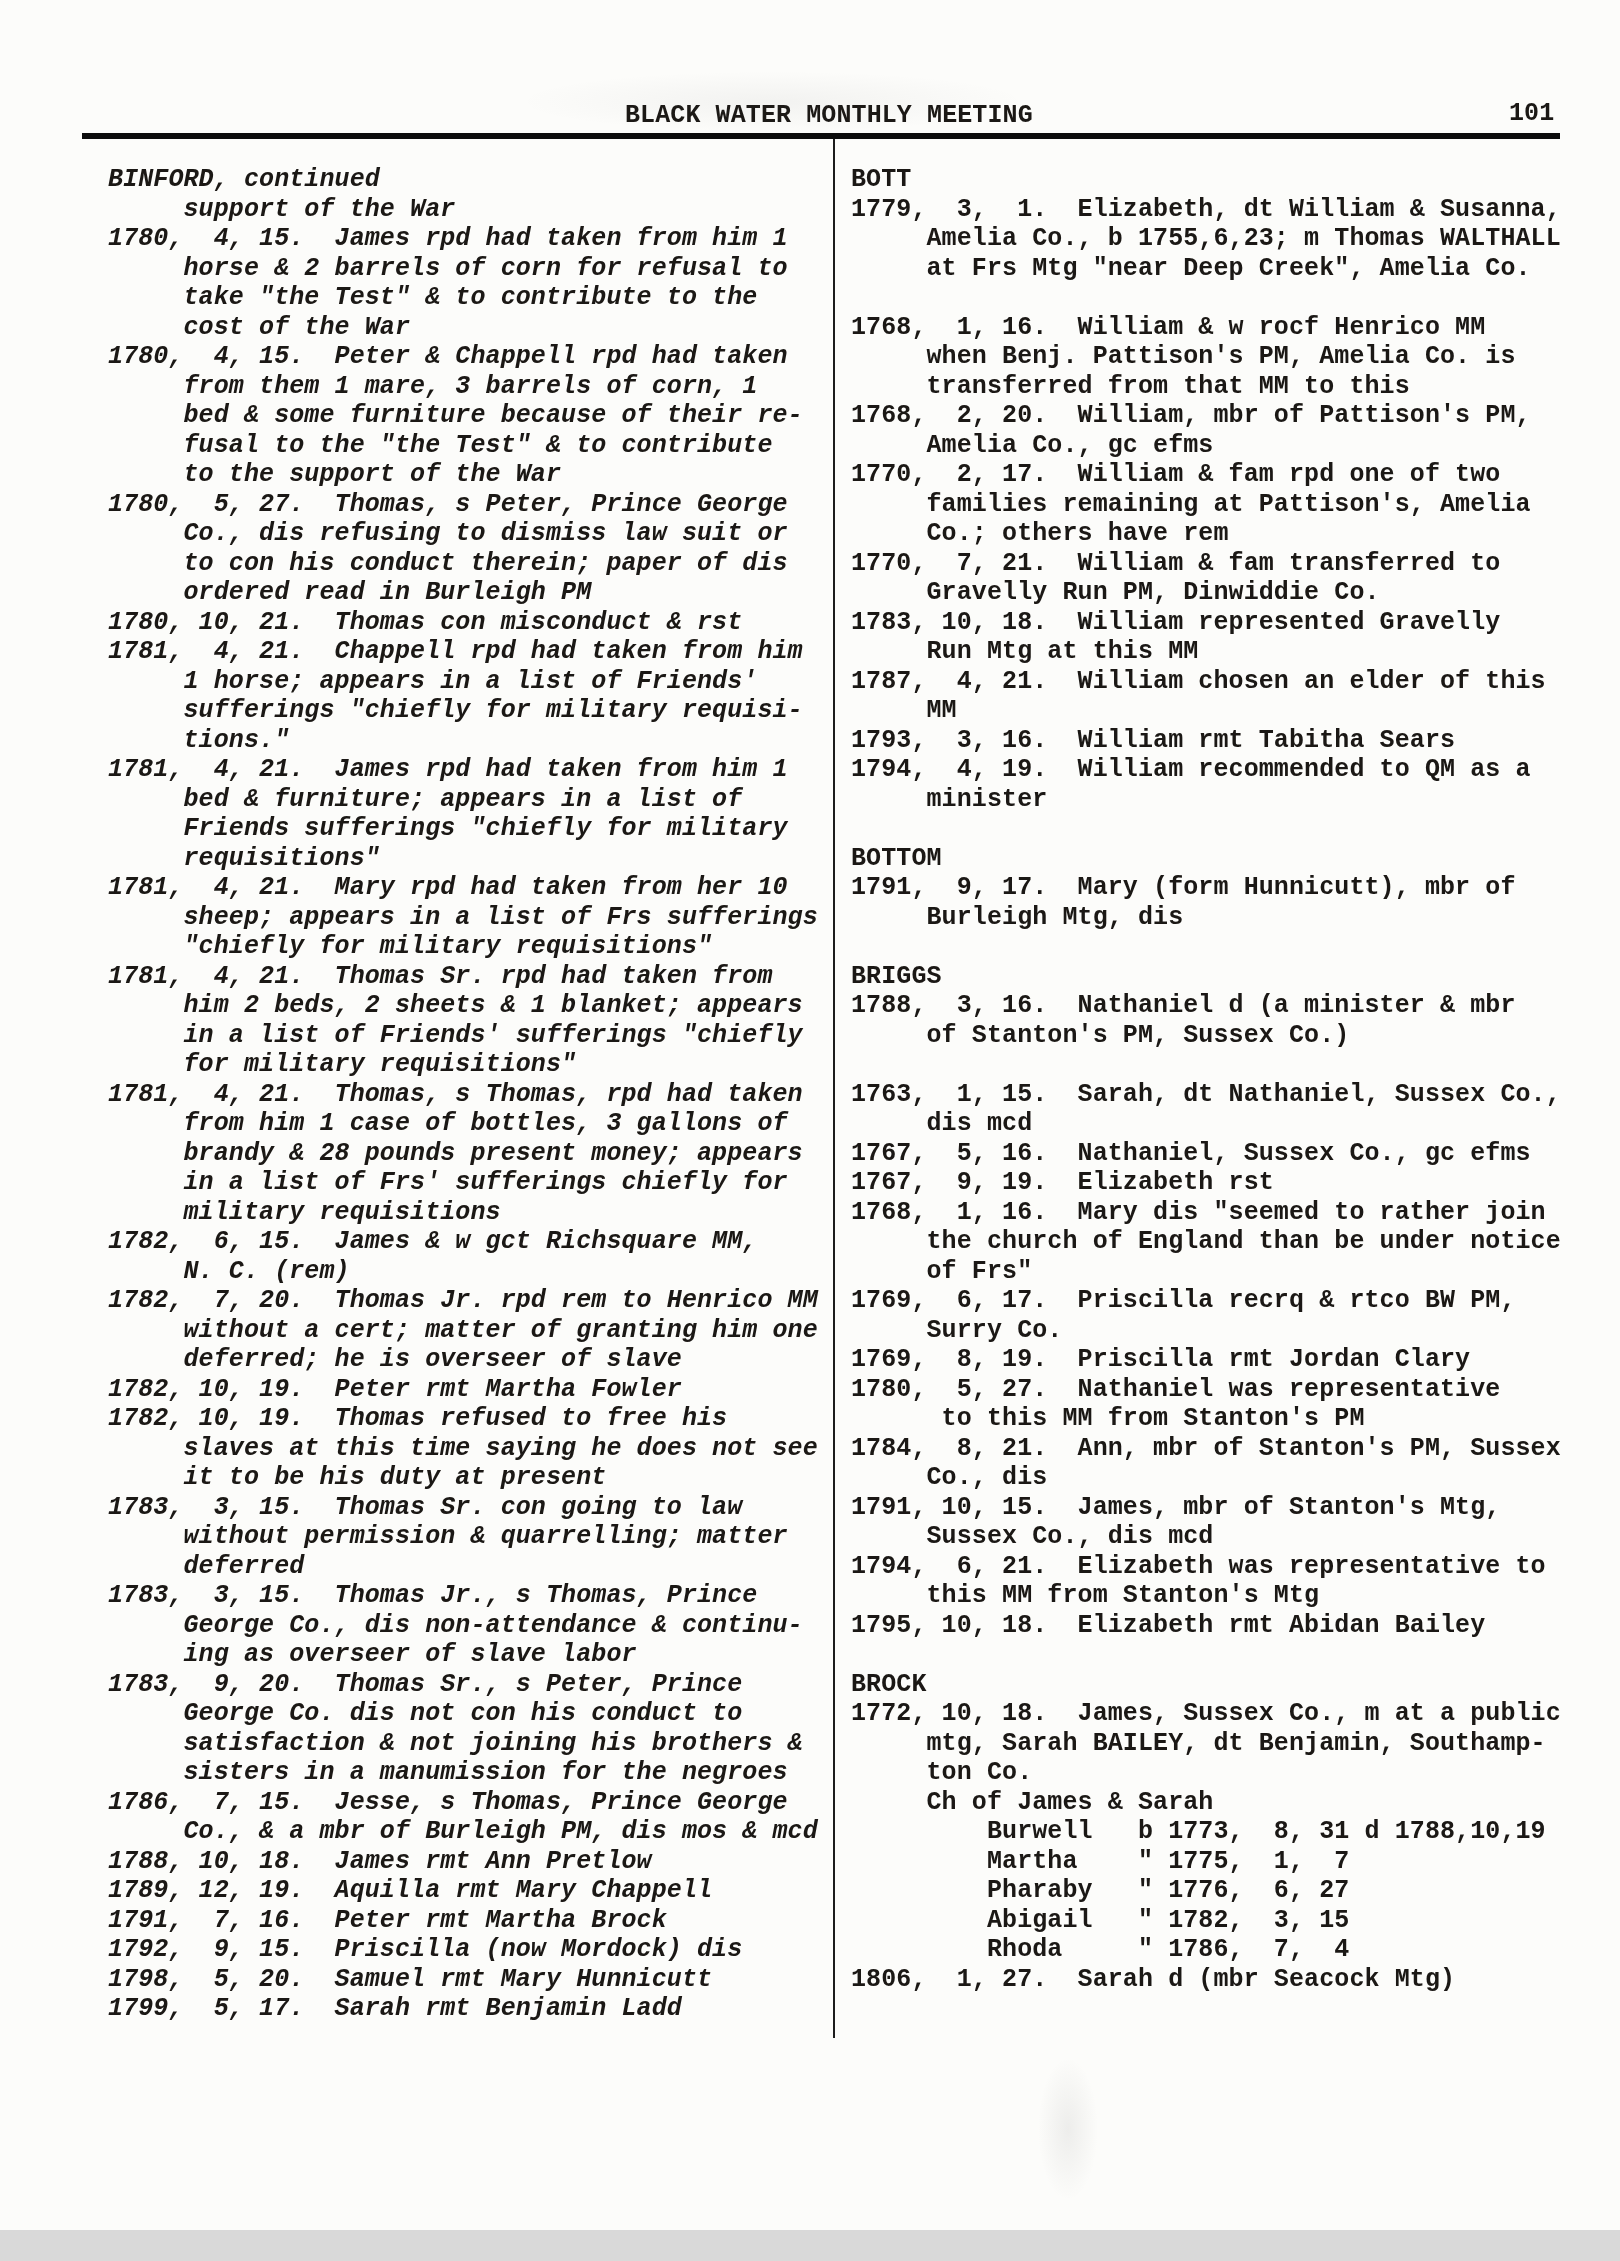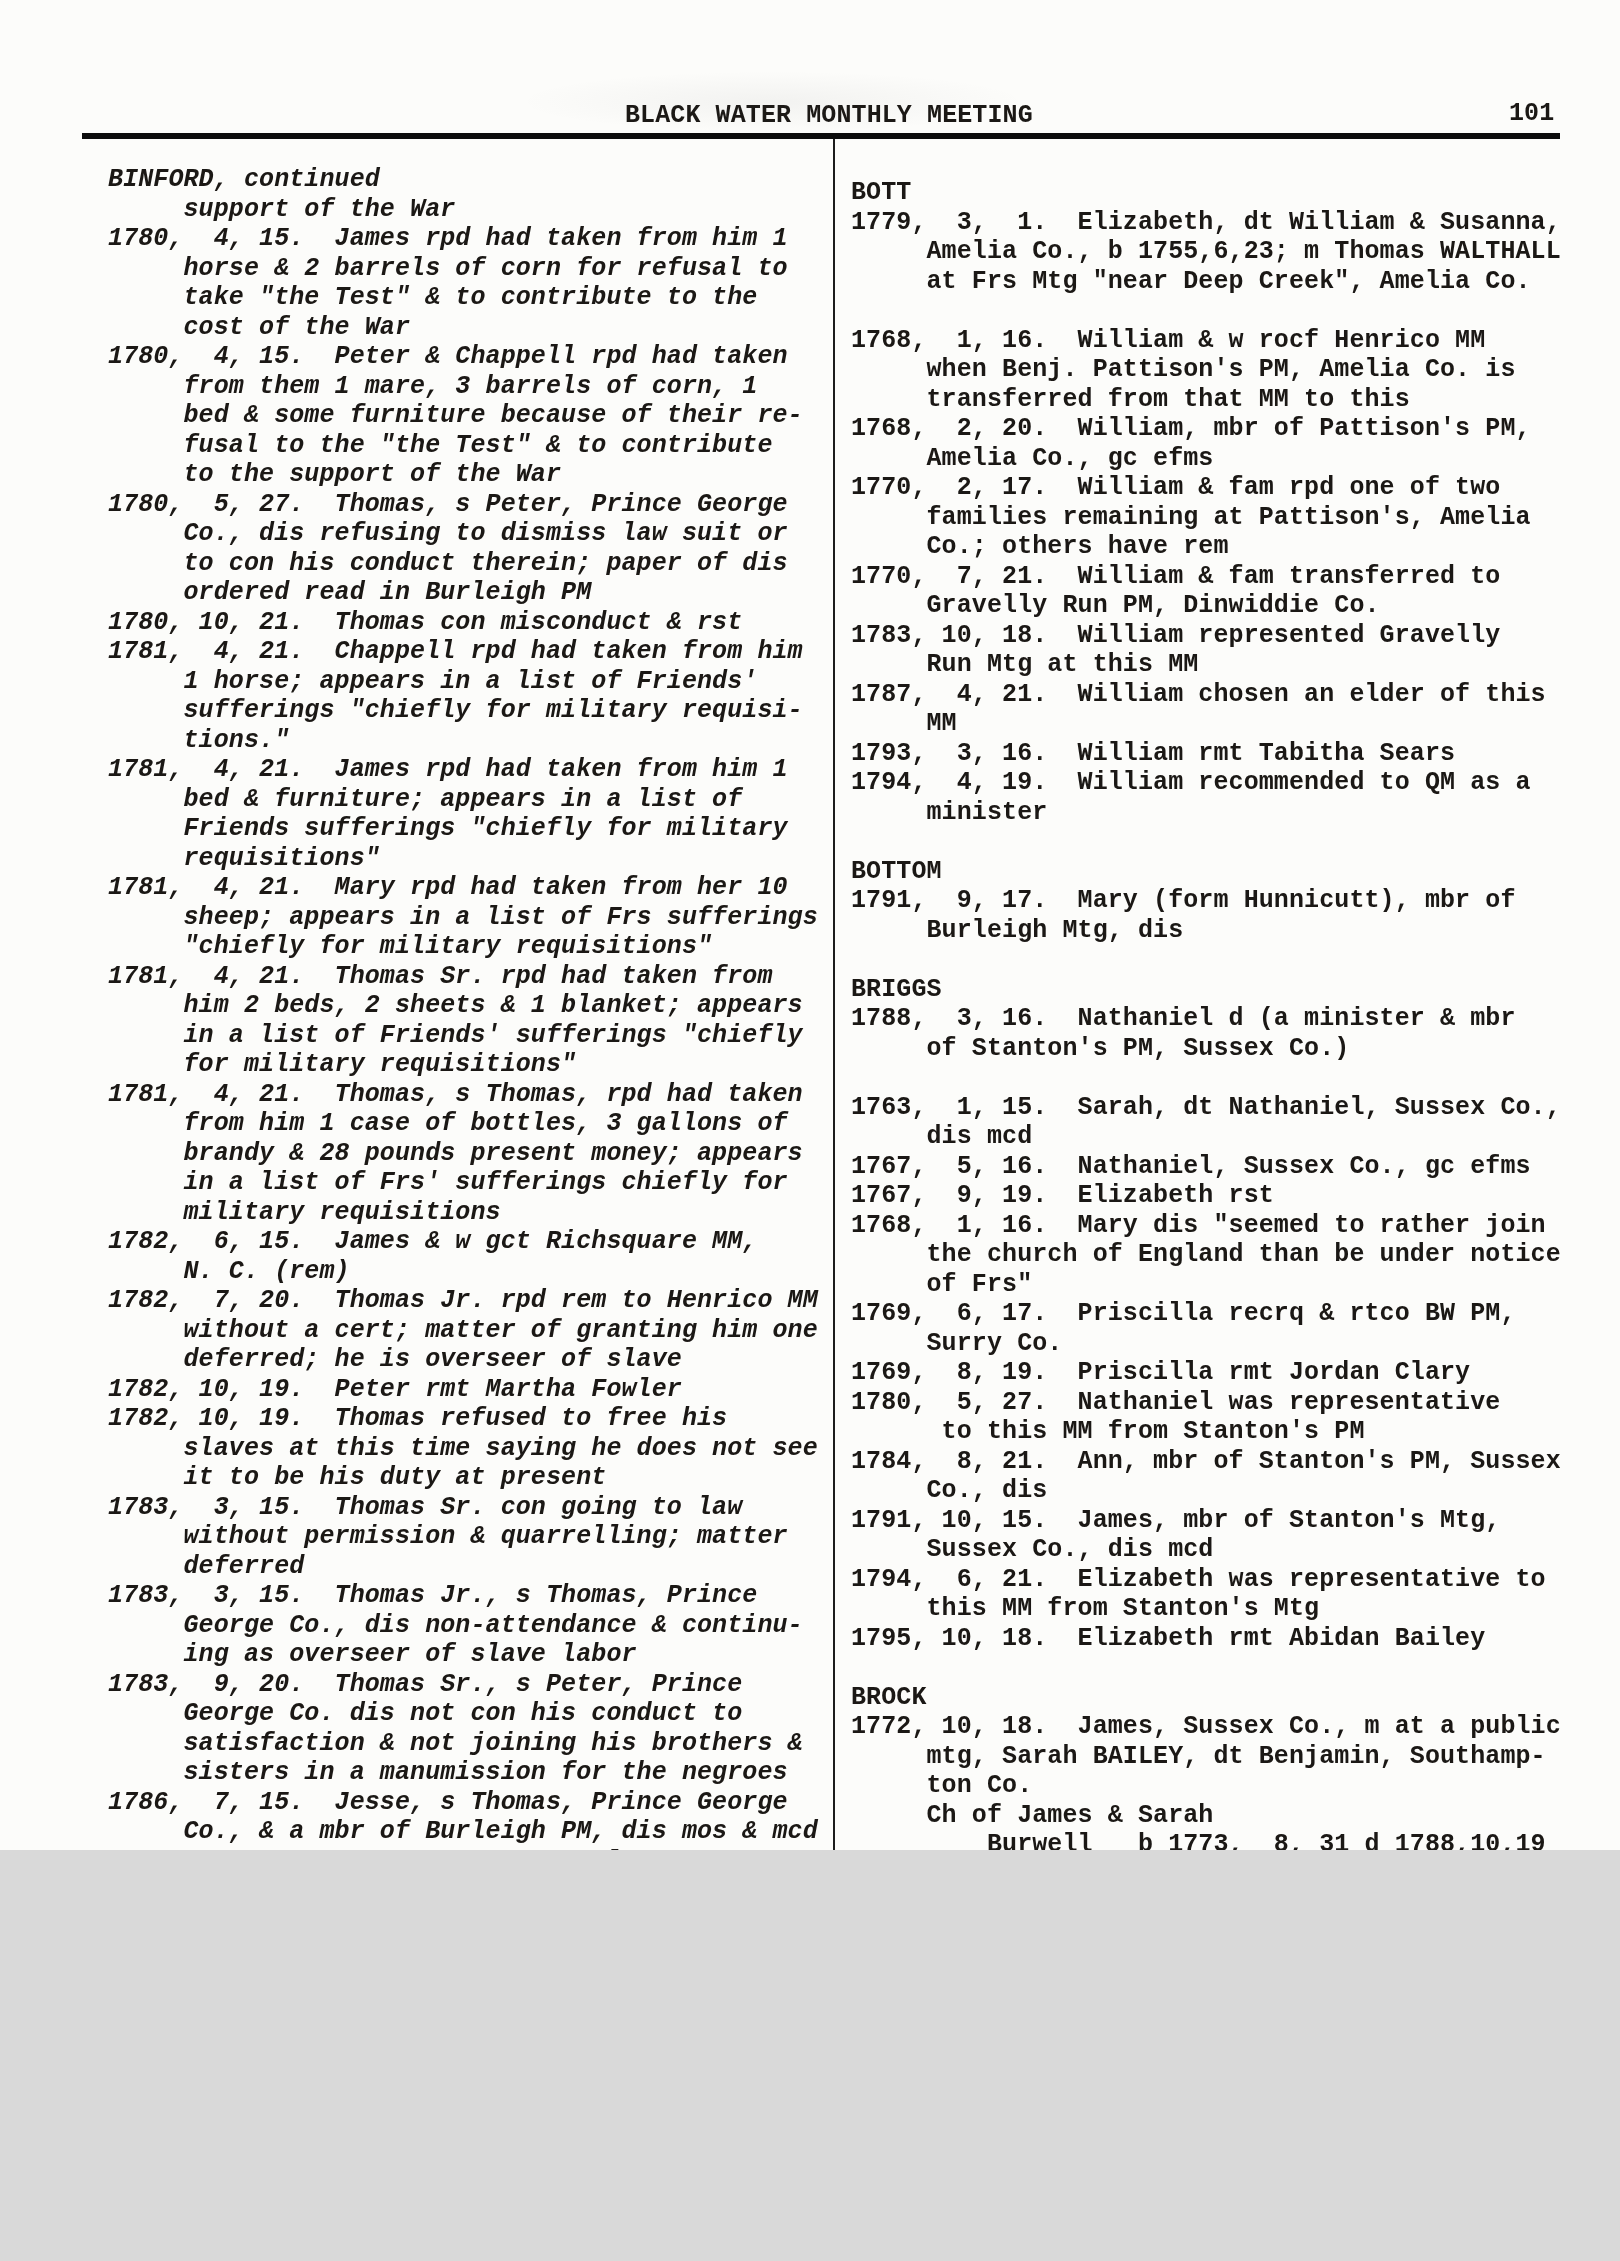--- a/index.html
+++ b/index.html
@@ -1,18 +1,18 @@
 <!DOCTYPE html>
 <html style="font-size:11.7px"><head>
 <meta charset="utf-8">
 <style>
   html,body { margin:0; padding:0; background:#d9d9d9; }
   .page {
     position:relative;
-    width:1620px; height:1850px;
+    width:1620px; height:2230px;
     background:#fcfcfa;
     overflow:hidden;
     font-family:"Liberation Mono", monospace;
   }
   .typewriter {
     position:absolute;
     white-space:pre;
     font-size:25px;
     line-height:29.5px;
     font-weight:700;
@@ -23,21 +23,21 @@
   .page-number  { top:99px; left:1509px; }
   .rule {
     position:absolute; left:82px; top:133px;
     width:1478px; height:5.8px; background:#0c0c0c;
   }
   .divider {
     position:absolute; left:833px; top:139px;
     width:2.2px; height:1899px; background:#1c1c1c;
   }
   .col-left  { top:165px; left:108px;font-style:italic; }
-  .col-right { top:178px; left:851px; }
+  .col-right { top:165px; left:851px; }
   .smudge { position:absolute; pointer-events:none; }
   .smudge-top {
     left:408px; top:58px; width:729px; height:87px;
     background:radial-gradient(closest-side, rgba(60,60,60,0.05), rgba(60,60,60,0) 70%);
   }
   .smudge-bottom {
     left:1028px; top:2034px; width:80px; height:190px;
     background:radial-gradient(closest-side, rgba(60,60,60,0.08), rgba(60,60,60,0) 75%);
   }
 </style>

